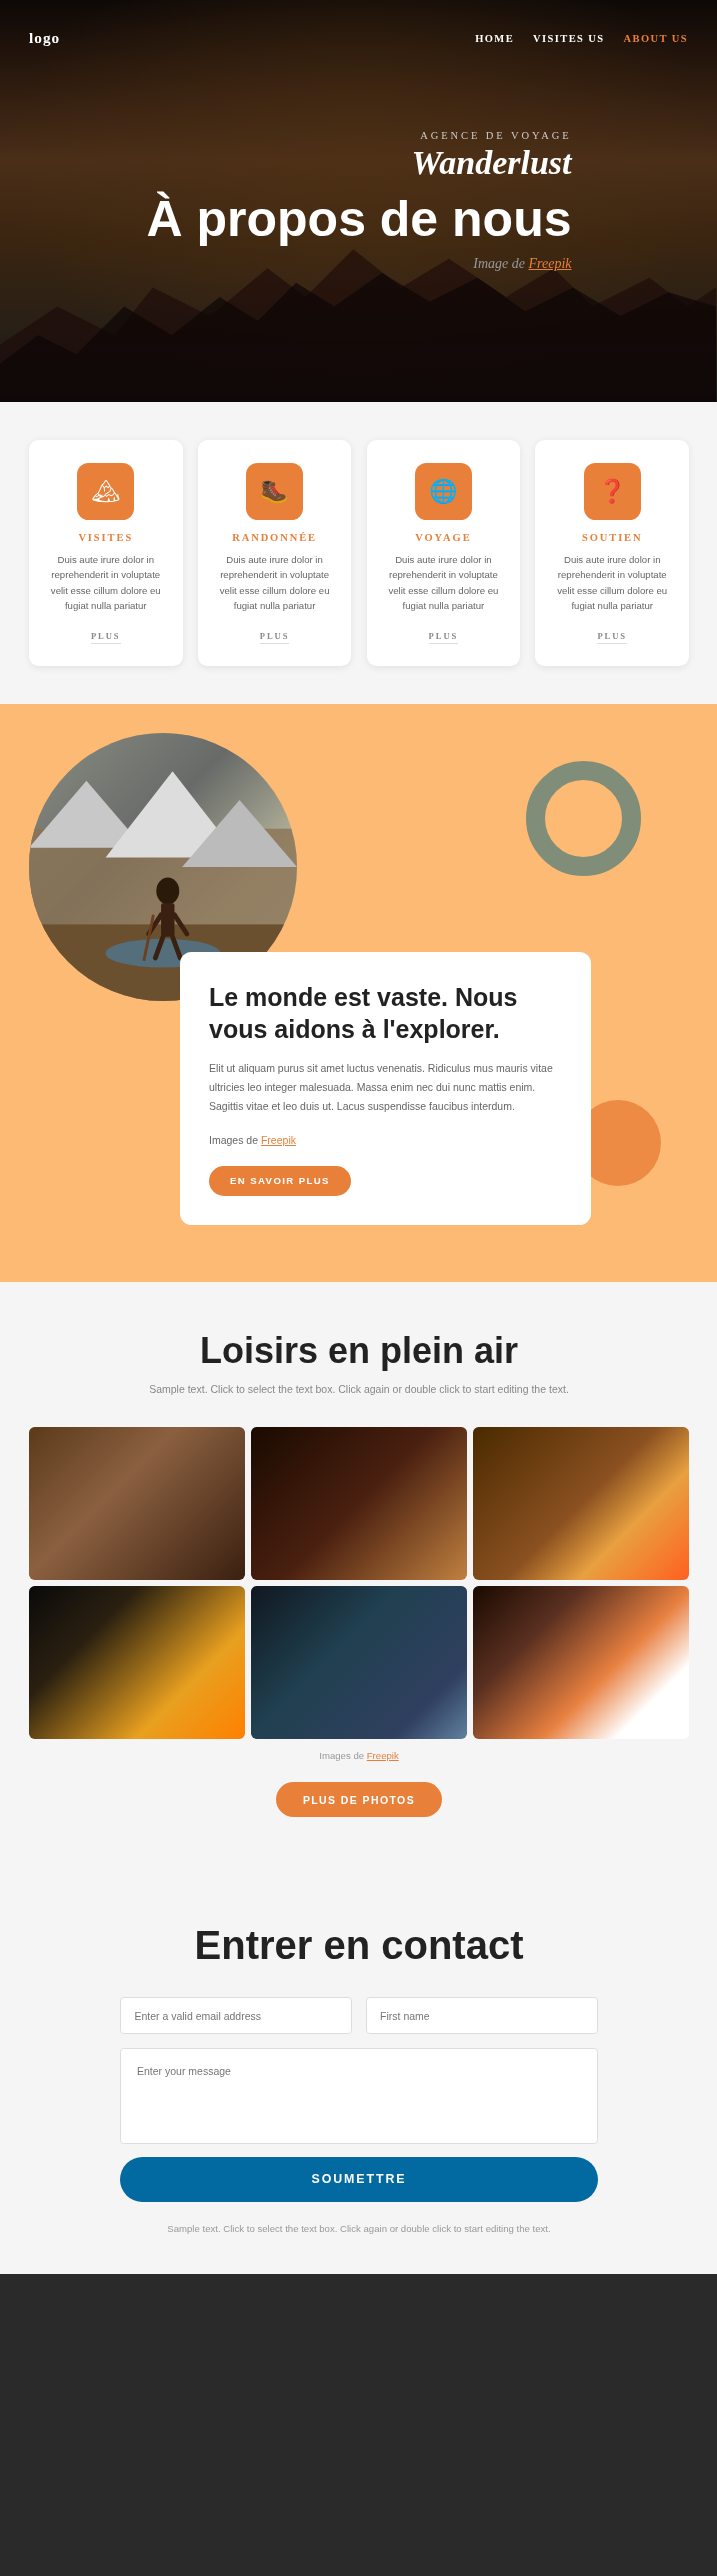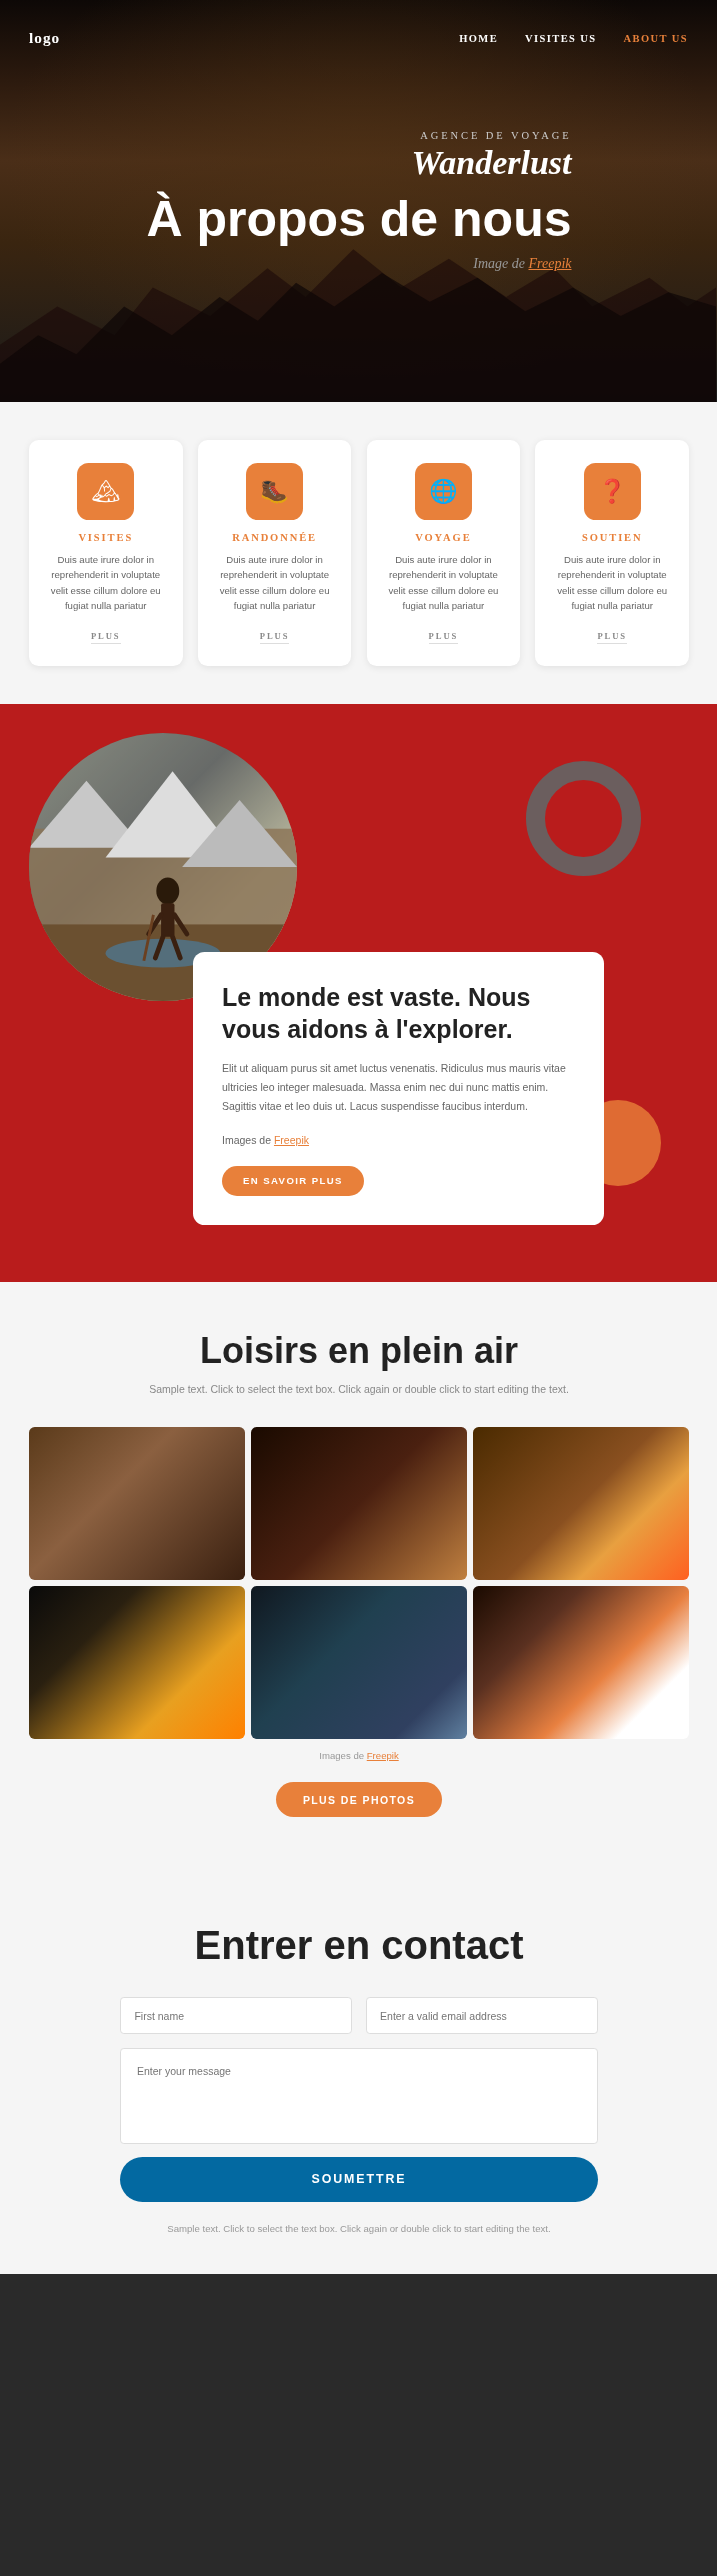--- a/index.html
+++ b/index.html
@@ -9,21 +9,21 @@
     nav {
       position: absolute;
       top: 16px; left: 0; right: 0;
       display: flex;
       align-items: center;
       justify-content: space-between;
       padding: 13.4px 29px;
       z-index: 10;
     }
     .nav-logo { color: #fff; font-size: 15.3px; font-weight: bold; letter-spacing: 1px; }
-    .nav-links { display: flex; gap: 27px; align-items: center; }
+    .nav-links { display: flex; gap: 19px; align-items: center; }
     .nav-link { color: #fff; text-decoration: none; font-size: 10.5px; font-weight: 600; letter-spacing: 1.4px; cursor: pointer; }
     .nav-link.active { color: #e8803a; }
 
     
     .hero {
       position: relative;
       width: 718px;
       height: 402px;
       background: linear-gradient(to bottom, #1a0a00 0%, #3d2010 30%, #5a3520 50%, #2a1a0a 80%, #1a1a1a 100%);
       display: flex;
@@ -93,22 +93,22 @@
       letter-spacing: 1.9px;
       color: #888;
       text-decoration: none;
       text-transform: uppercase;
       border-bottom: 1px solid #ddd;
       padding-bottom: 1.9px;
     }
 
     
     .about-section {
-      background: #b91c1c;
-      padding: 57px 40px;
+      background: #fdba74;
+      padding: 57px 27px;
       position: relative;
       overflow: hidden;
       min-height: 478px;
     }
     .deco-circle-teal {
       position: absolute;
       top: 57px; right: 77px;
       width: 115px; height: 115px;
       border-radius: 50%;
       border: 19px solid #4a7a7a;
@@ -378,21 +378,21 @@
     <span>Images de</span>
     <a>Freepik</a>
   </p>
   <button class="btn-orange-outline">PLUS DE PHOTOS</button>
 </section>
 
 <section class="contact-section">
   <h2>Entrer en contact</h2>
   <div class="contact-form">
     <div class="form-row">
+      <input type="email" class="form-input" placeholder="Enter a valid email address" style="">
       <input type="text" class="form-input" placeholder="First name" style="">
-      <input type="email" class="form-input" placeholder="Enter a valid email address" style="">
     </div>
     <textarea class="form-textarea" placeholder="Enter your message" style=""></textarea>
     <button class="btn-submit">SOUMETTRE</button>
     <p class="contact-footer-text">Sample text. Click to select the text box. Click again or double click to start editing the text.</p>
   </div>
 </section>
 
 
 </body></html>

